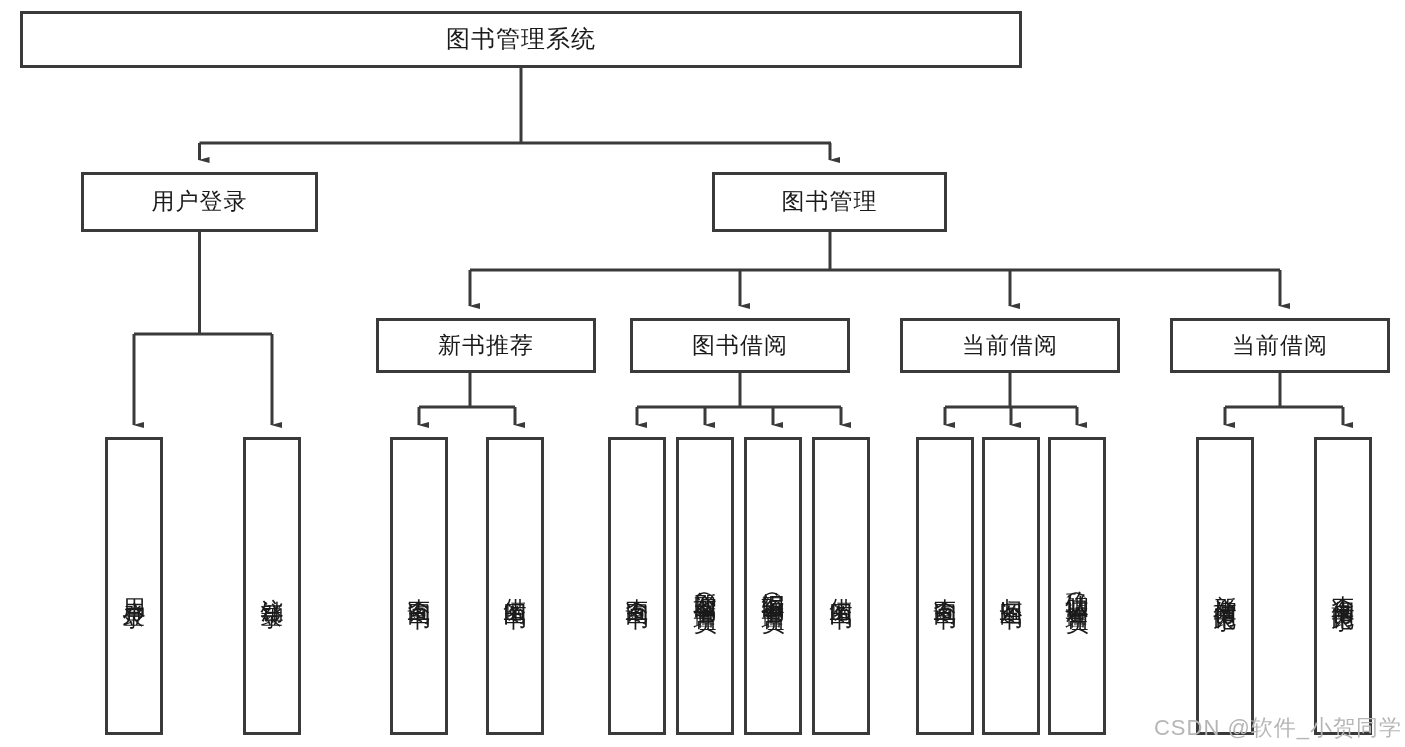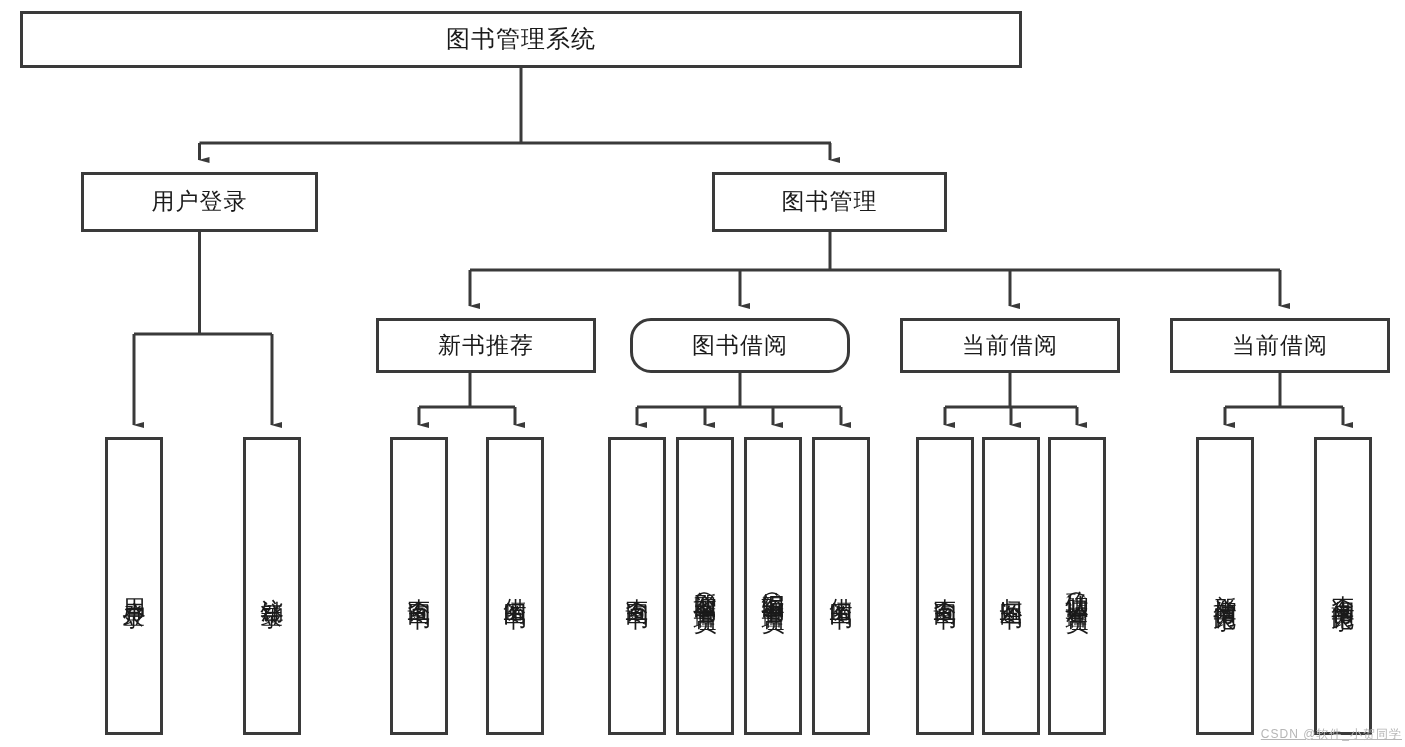--- a/index.html
+++ b/index.html
@@ -47,26 +47,25 @@
     text-orientation:upright;
     line-height:1.08;
     letter-spacing:3px;
     white-space:nowrap;
     display:block;
   }
   .watermark{
     position:absolute;
     right:10px;
     bottom:4px;
-    font-size:12px;
+    font-size:22px;
     color:#b6b6b6;
     letter-spacing:1px;
     z-index:5;
     white-space:nowrap;
-    text-decoration:underline;
   }
 </style>
 </head>
 <body>
 
 <div id="diagram">
 
   <svg id="edges" viewBox="0 0 1405 747" xmlns="http://www.w3.org/2000/svg">
     <defs>
       <marker id="arrow" markerWidth="10" markerHeight="12" refX="3" refY="10" orient="auto" markerUnits="userSpaceOnUse">
@@ -150,21 +149,21 @@
   <div class="node h" id="node-l1-0" style="left: 81px; top: 172px; width: 237px; height: 60px;">
     <span>用户登录</span>
   </div>
   <div class="node h" id="node-l1-1" style="left: 712px; top: 172px; width: 235px; height: 60px;">
     <span>图书管理</span>
   </div>
 
   <div class="node h" id="node-l2-0" style="left: 360px; top: 318px; width: 220px; height: 55px; margin-left: 16px;">
     <span>新书推荐</span>
   </div>
-  <div class="node h" id="node-l2-1" style="left: 630px; top: 318px; width: 220px; height: 55px; border-radius: 21px;">
+  <div class="node h" id="node-l2-1" style="left: 630px; top: 318px; width: 220px; height: 55px;">
     <span>图书借阅</span>
   </div>
   <div class="node h" id="node-l2-2" style="left: 900px; top: 318px; width: 220px; height: 55px; font-family: Liberation Serif, serif;">
     <span>当前借阅</span>
   </div>
   <div class="node h" id="node-l2-3" style="left: 1170px; top: 318px; width: 220px; height: 55px;">
     <span>当前借阅</span>
   </div>
 
   <div class="node v" id="node-leaf-0" style="left: 105px; top: 437px; width: 58px; height: 298px;">

